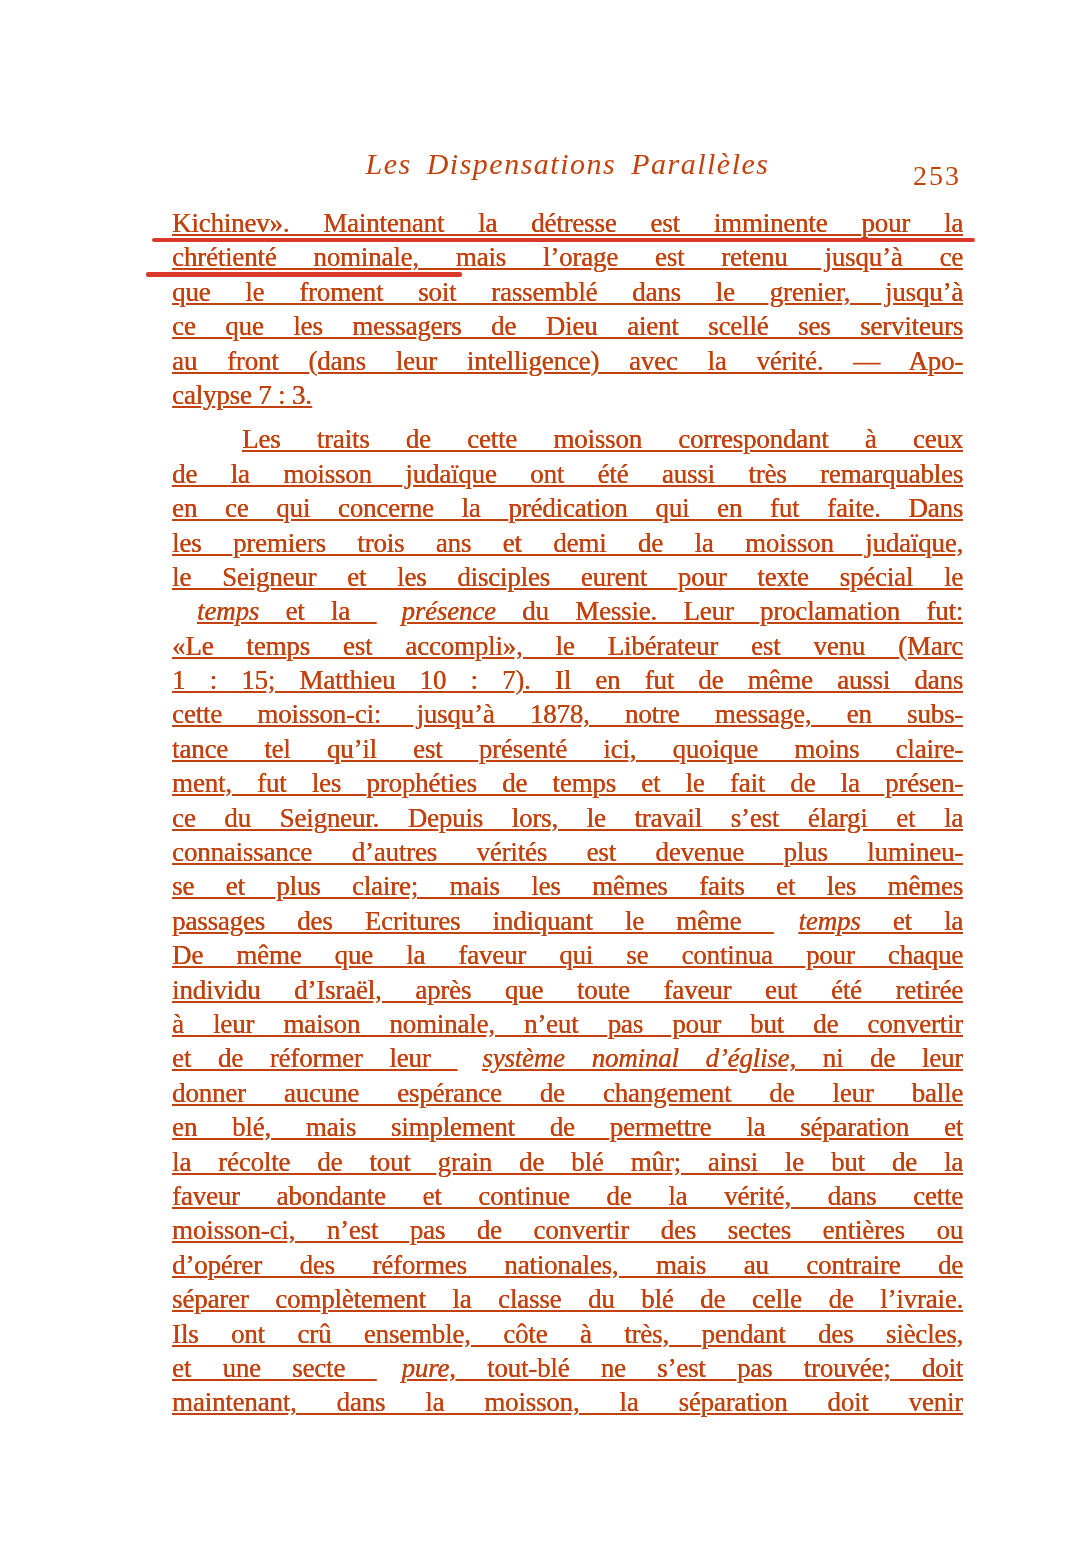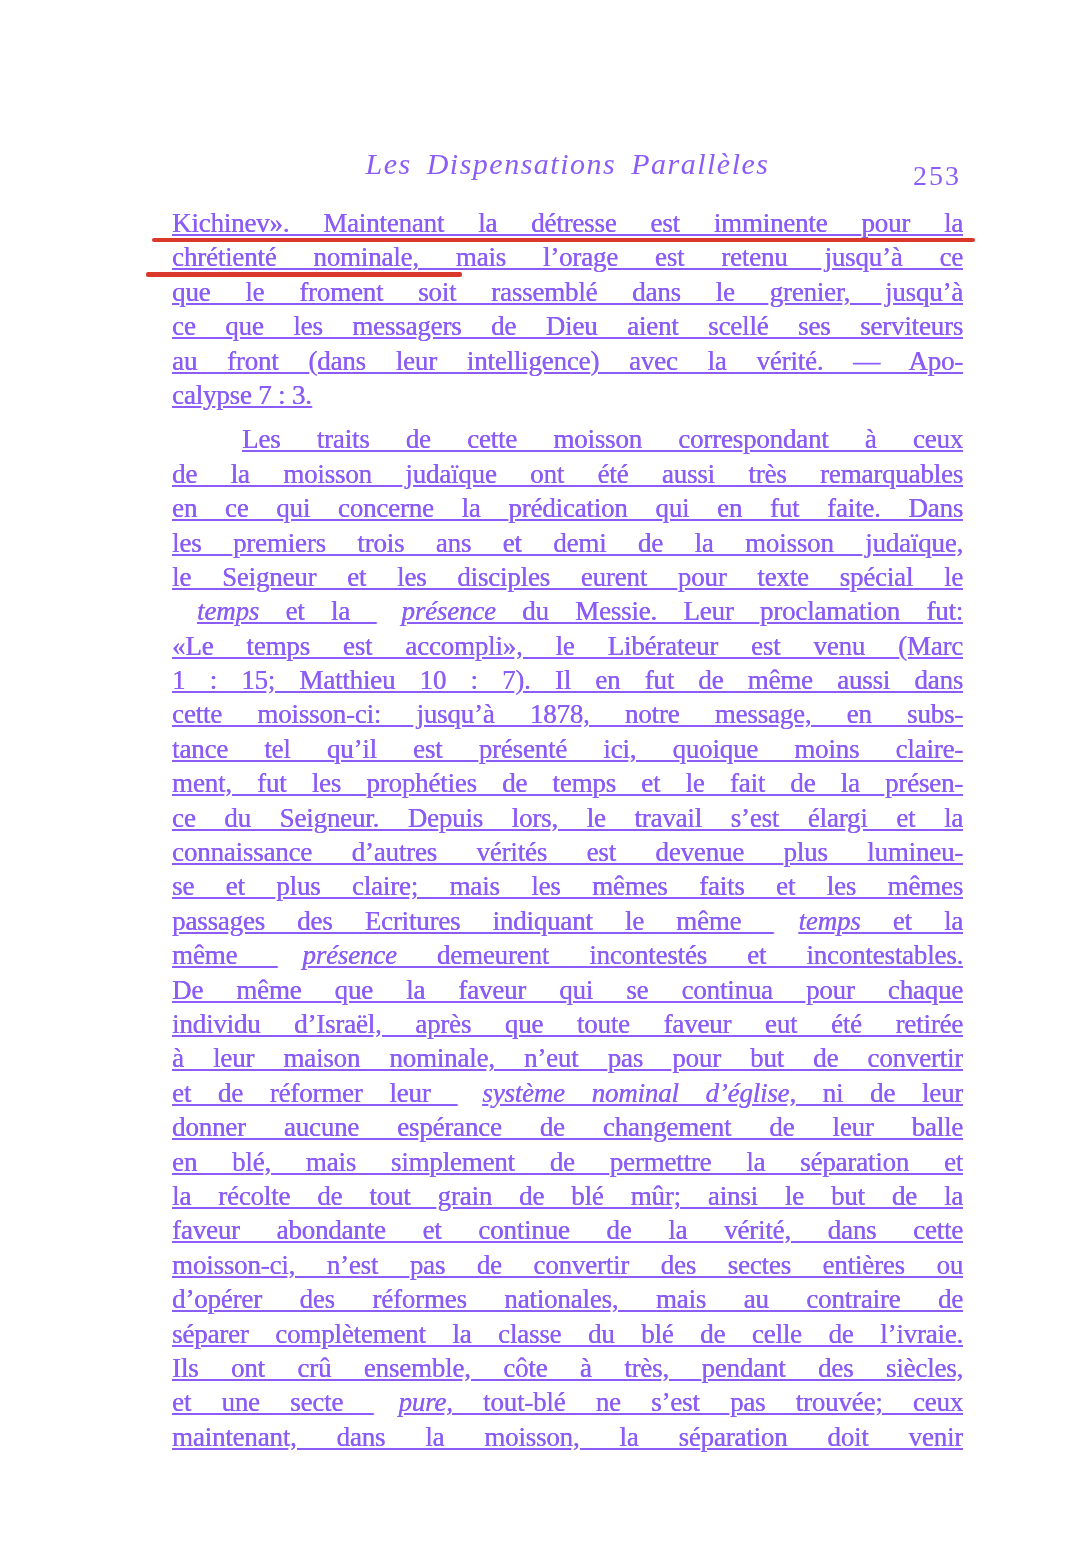--- a/index.html
+++ b/index.html
@@ -56,21 +56,21 @@
   .italic { font-style: italic; margin-left: 25px; }
   .red-underline {
     position: absolute;
     border-radius: 2px;
     opacity: 0.92;
   }
 </style>
 </head>
 <body>
 
-<div class="page" style="background: rgb(255, 255, 255); color: #8b5cf6;">
+<div class="page" style="background: rgb(255, 255, 255); color: #c2410c;">
 
   <div class="running-header">
     <span>Les Dispensations Parallèles</span>
     <span class="folio">253</span>
   </div>
 
   <div class="page-body">
       <div class="paragraph">
         <div class="line"><span>Kichinev». Maintenant la détresse est imminente pour la</span></div>
         <div class="line"><span>chrétienté nominale, mais l’orage est retenu jusqu’à ce</span></div>
@@ -88,34 +88,33 @@
         <div class="line"><span class="italic">temps</span><span> et la </span><span class="italic">présence</span><span> du Messie. Leur proclamation fut:</span></div>
         <div class="line"><span>«Le temps est accompli», le Libérateur est venu (Marc</span></div>
         <div class="line"><span>1 : 15; Matthieu 10 : 7). Il en fut de même aussi dans</span></div>
         <div class="line"><span>cette moisson-ci: jusqu’à 1878, notre message, en subs-</span></div>
         <div class="line"><span>tance tel qu’il est présenté ici, quoique moins claire-</span></div>
         <div class="line"><span>ment, fut les prophéties de temps et le fait de la présen-</span></div>
         <div class="line"><span>ce du Seigneur. Depuis lors, le travail s’est élargi et la</span></div>
         <div class="line"><span>connaissance d’autres vérités est devenue plus lumineu-</span></div>
         <div class="line"><span>se et plus claire; mais les mêmes faits et les mêmes</span></div>
         <div class="line"><span>passages des Ecritures indiquant le même </span><span class="italic">temps</span><span> et la</span></div>
-        <div class="line"><span>même </span><span class="italic">présence</span><span> demeurent incontestés et incontestables.</span></div>
         <div class="line"><span>De même que la faveur qui se continua pour chaque</span></div>
         <div class="line"><span>individu d’Israël, après que toute faveur eut été retirée</span></div>
         <div class="line"><span>à leur maison nominale, n’eut pas pour but de convertir</span></div>
         <div class="line"><span>et de réformer leur </span><span class="italic">système nominal d’église,</span><span> ni de leur</span></div>
         <div class="line"><span>donner aucune espérance de changement de leur balle</span></div>
         <div class="line"><span>en blé, mais simplement de permettre la séparation et</span></div>
         <div class="line"><span>la récolte de tout grain de blé mûr; ainsi le but de la</span></div>
         <div class="line"><span>faveur abondante et continue de la vérité, dans cette</span></div>
         <div class="line"><span>moisson-ci, n’est pas de convertir des sectes entières ou</span></div>
         <div class="line"><span>d’opérer des réformes nationales, mais au contraire de</span></div>
         <div class="line"><span>séparer complètement la classe du blé de celle de l’ivraie.</span></div>
         <div class="line"><span>Ils ont crû ensemble, côte à très, pendant des siècles,</span></div>
-        <div class="line"><span>et une secte </span><span class="italic">pure,</span><span> tout-blé ne s’est pas trouvée; ceux</span></div>
+        <div class="line"><span>et une secte </span><span class="italic">pure,</span><span> tout-blé ne s’est pas trouvée; doit</span></div>
         <div class="line"><span>maintenant, dans la moisson, la séparation doit venir</span></div>
       </div>
     </div>
 
   <div>
       <div class="red-underline" style="left: 152px; top: 238px; width: 823px; height: 4px; background: rgb(216, 39, 26);"></div>
       <div class="red-underline" style="left: 146px; top: 272px; width: 316px; height: 5px; background: rgb(216, 39, 26);"></div>
     </div>
 
 </div>

